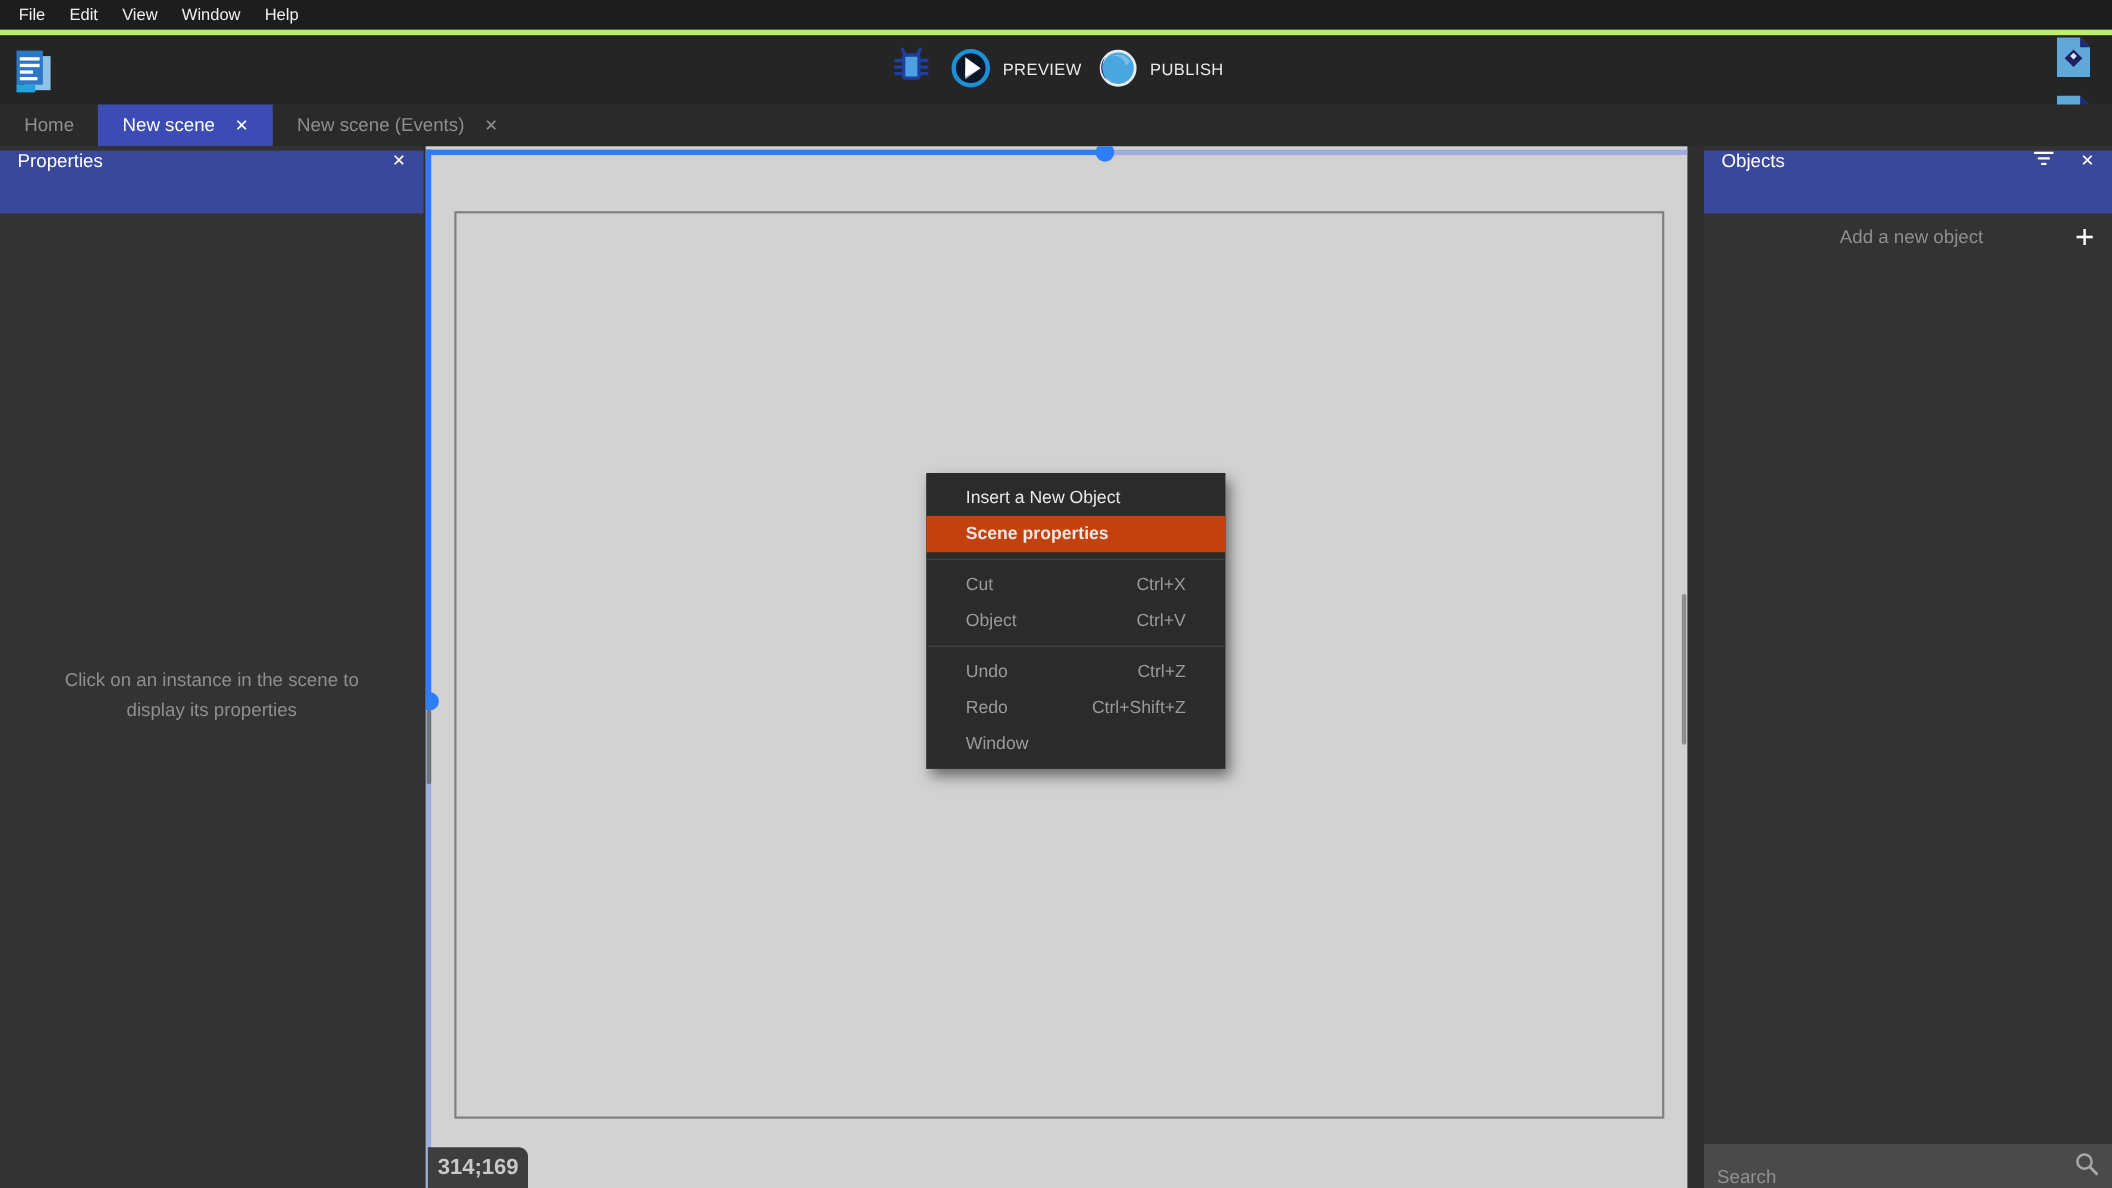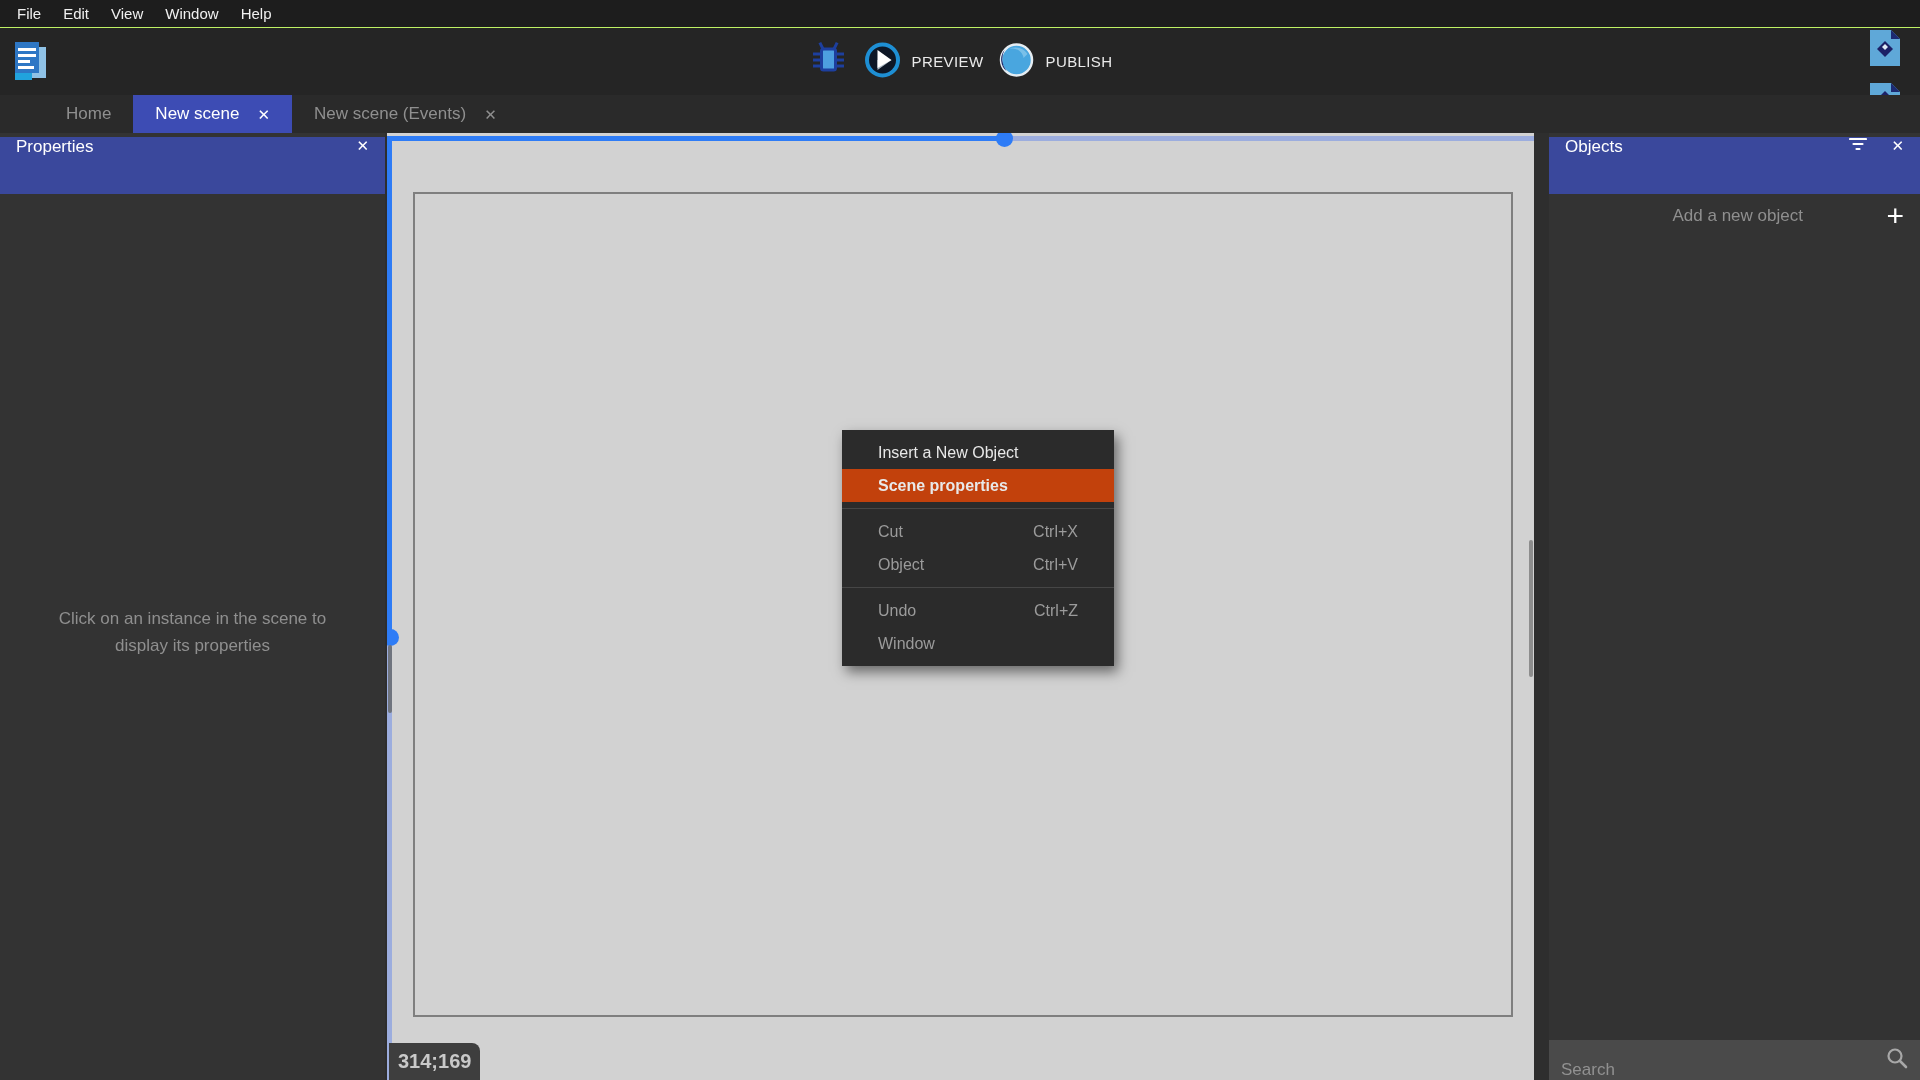--- a/index.html
+++ b/index.html
@@ -9,33 +9,33 @@
     background:#2e2e2e;
     font-family:"Liberation Sans", sans-serif;
     -webkit-font-smoothing:antialiased;
   }
   
   .menubar { position:absolute; top:0; left:0; right:0; height:27px;
     background:#1d1d1d; display:flex; align-items:center; padding-left:6px; }
   .menubar .mitem { color:#f0f0f0; font-size:15px; padding:0 11px; line-height:27px; cursor:default; }
   
   .toolbar { position:absolute; top:27px; left:0; right:0; height:68px;
-    background:#252525; border-top:1px solid #bef264; }
+    background:#252525; border-top:5px solid #bef264; }
   .logo-wrap { position:absolute; left:12px; top:12px; width:40px; height:44px; }
   .center-group { position:absolute; left:50%; top:0; height:100%;
     transform:translateX(-50%); display:flex; align-items:center; gap:14px; }
   .tb-btn { display:flex; align-items:center; gap:10px; color:#eaeaea;
     font-size:15px; letter-spacing:.4px; cursor:default; }
   .right-group { position:absolute; right:14px; top:0; height:100%;
     display:flex; align-items:center; gap:13px;flex-direction:column; }
   .tsep { width:1px; height:36px; background:#474747; }
   .ticon { display:flex; align-items:center; justify-content:center; }
   
   .tabrow { position:absolute; top:95px; left:0; right:0; height:38px;
-    background:#2a2a2a; display:flex; align-items:stretch;padding-left:44px; }
+    background:#2a2a2a; display:flex; align-items:stretch; }
   .tab { display:flex; align-items:center; gap:18px; padding:0 22px;
     font-size:17px; color:#8f8f8f; cursor:default; white-space:nowrap; }
   .tab.active { background:#3d4cb4; color:#ffffff; }
   .tab .tx { font-size:15px; line-height:1; padding-top:1px; }
   .tab.active .tx { color:#ffffff; }
   
   .main { position:absolute; top:133px; left:0; right:0; bottom:0; background:#2e2e2e; }
   .panel-header { height:57px; margin-top:4px; background:#3a489c; color:#ffffff;
     display:flex; padding:0 16px; font-size:17px; gap:24px; }
   .panel-header .ptitle { flex:1; }
@@ -310,20 +310,24 @@
       <div class="ctx-row disabled">
         <span>Object</span>
         <span>Ctrl+V</span>
       </div>
       <div class="ctx-sep"></div>
       <div class="ctx-row disabled">
         <span>Undo</span>
         <span>Ctrl+Z</span>
       </div>
       <div class="ctx-row disabled">
+        <span>Redo</span>
+        <span>Ctrl+Shift+Z</span>
+      </div>
+      <div class="ctx-row disabled">
         <span>Window</span>
       </div>
     </div>
   </div>
 
   <div class="objects">
     <div class="panel-header">
       <span class="ptitle">Objects</span>
       <span class="hx">
         <svg width="18" height="14" viewBox="0 0 18 14">

